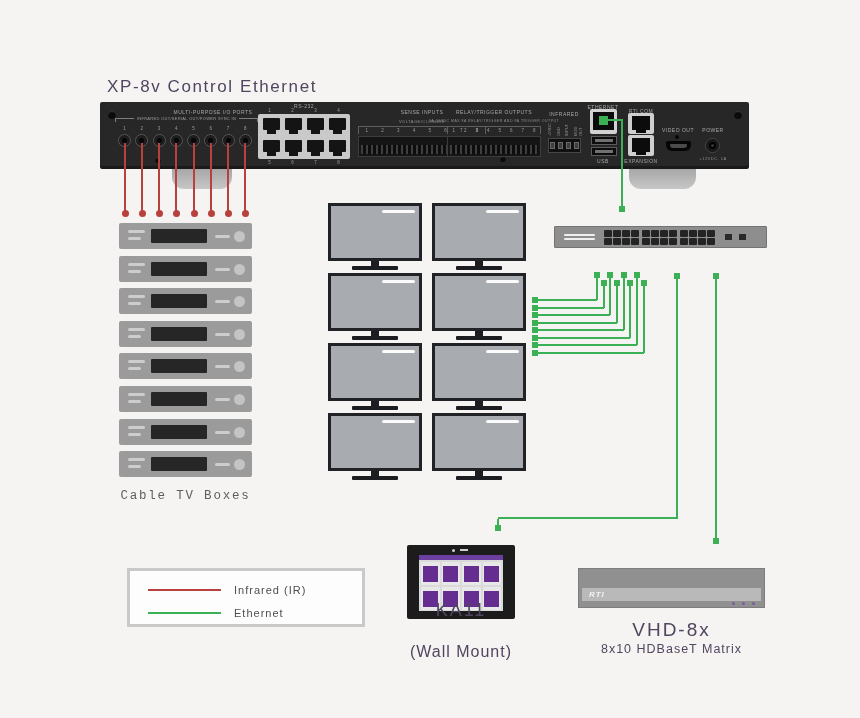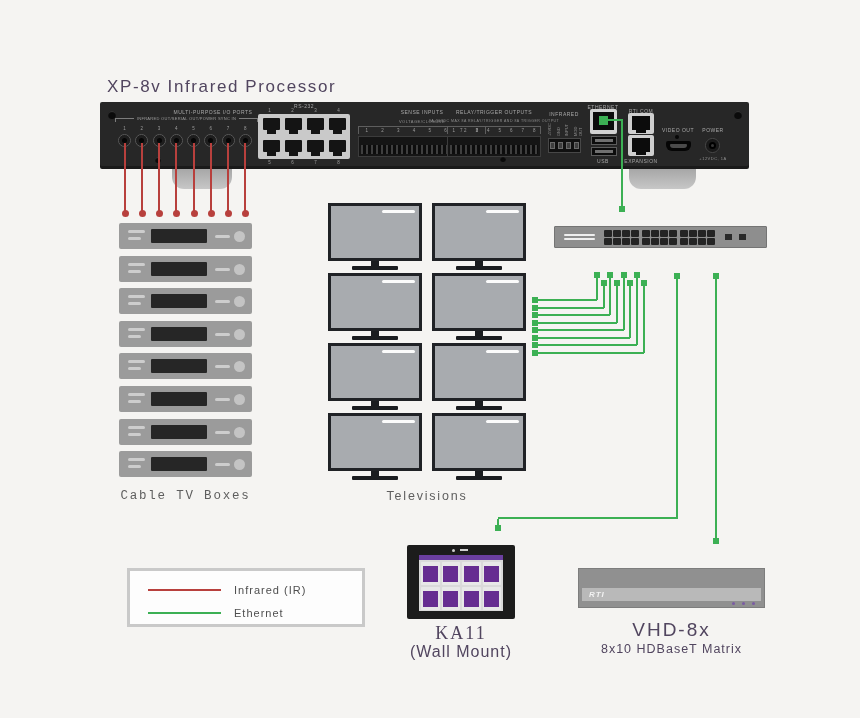--- a/index.html
+++ b/index.html
@@ -133,21 +133,21 @@
   .vhd-dots i { width:3px; height:3px; border-radius:50%; background:#7b5ba3; }
 
   .dev-name { position:absolute; text-align:center; color:var(--titlec); font-weight:500; }
   .dev-sub  { position:absolute; text-align:center; color:var(--titlec); }
 </style>
 </head>
 <body>
 
 <div id="canvas">
 
-  <div class="title">XP-8v Infrared Processor</div>
+  <div class="title">XP-8v Control Ethernet</div>
 
   <div class="foot l"></div>
   <div class="foot r"></div>
 
   <div class="proc">
     <div class="screw" style="left:8px;top:9px;"></div>
     <div class="screw" style="left:634px;top:9px;"></div>
     <div class="screw" style="left:55px;top:55px;width:6px;height:6px;"></div>
     <div class="screw" style="left:400px;top:54px;width:6px;height:6px;"></div>
 
@@ -411,21 +411,20 @@
     </div>
 
     <div class="tv">
       <div class="tv-screen">
           <i class="glare"></i>
         </div>
       <i class="tv-neck"></i>
       <i class="tv-base"></i>
     </div>
   </div>
-  <div class="cap-label" style="left:328px;top:489px;width:198px;">Televisions</div>
 
   <div class="router">
     <div class="vents">
         <i></i>
         <i></i>
       </div>
     <div class="rports">
       <div class="rgroup">
           <span class="rport"></span>
           <span class="rport"></span>
@@ -509,21 +508,21 @@
         <span class="ka-btn">
             <i></i>
           </span>
 
         <span class="ka-btn">
             <i></i>
           </span>
       </div>
     </div>
   </div>
-  <div class="dev-name" style="left:407px;top:623px;width:108px;font-size:18px;letter-spacing:2px;font-family:Liberation Serif, serif;">KA11</div>
+  <div class="dev-name" style="left:407px;top:600px;width:108px;font-size:18px;letter-spacing:2px;">KA11</div>
   <div class="dev-sub" style="left:392px;top:643px;width:138px;font-size:16px;letter-spacing:1px;">(Wall Mount)</div>
 
   <div class="vhd">
     <div class="vhd-band">
       <span class="vhd-logo">RTI</span>
     </div>
     <div class="vhd-dots">
         <i></i>
         <i></i>
         <i></i>

